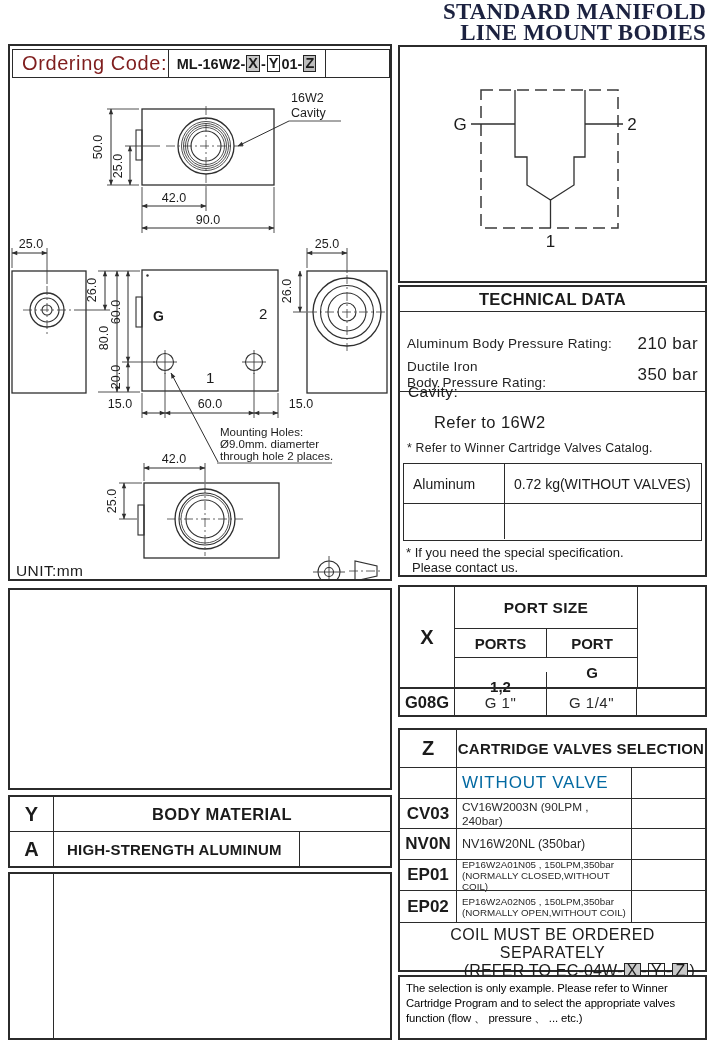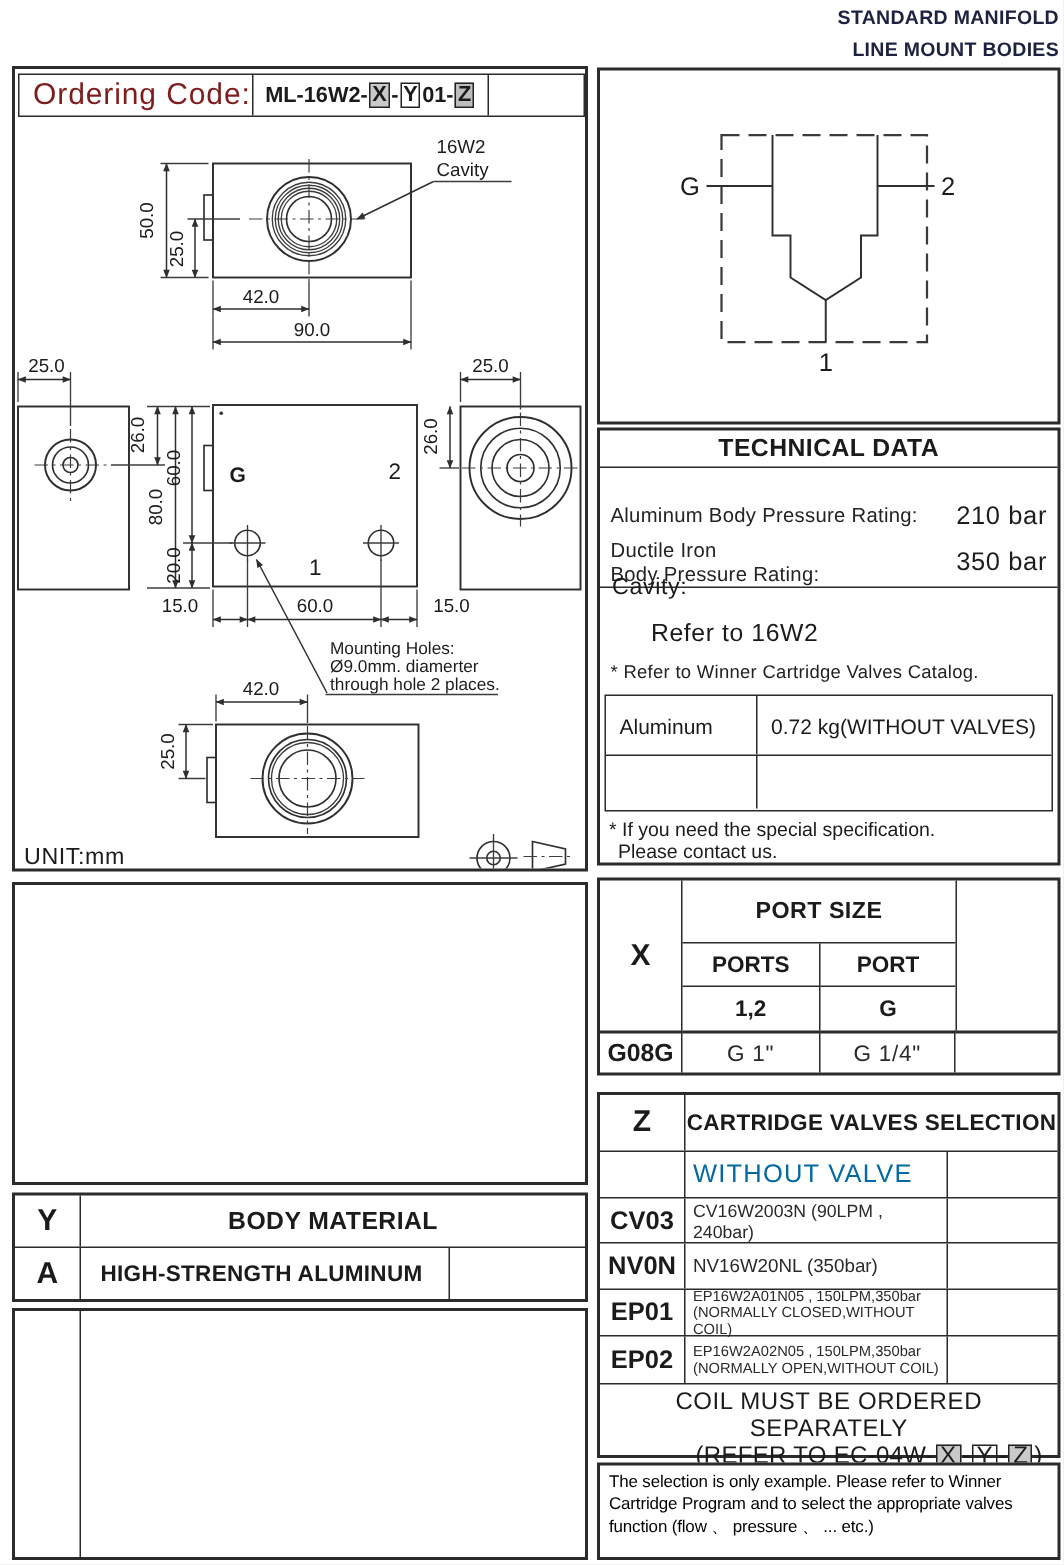--- a/index.html
+++ b/index.html
@@ -1,20 +1,20 @@
 <!DOCTYPE html>
 <html><head>
 <meta charset="utf-8">
 <style>
   html,body{margin:0;padding:0;background:#e8e8e8;}
   #page{position:relative;width:709px;height:1043px;background:#fff;font-family:"Liberation Sans",sans-serif;color:#1b1b1b;overflow:hidden;}
   .abs{position:absolute;box-sizing:border-box;}
   .bx{border:2px solid #2b2b2b;background:#fff;}
   
-  #title{top:1px;right:3px;width:420px;text-align:right;font-weight:bold;font-size:13px;line-height:21px;color:#1c2240;letter-spacing:.2px;}
+  #title{top:1px;right:3px;width:420px;text-align:right;font-weight:bold;font-size:23px;line-height:21px;color:#1c2240;letter-spacing:.2px;font-family:Liberation Serif, serif;}
   
   .ord{display:flex;align-items:center;border:1.5px solid #2b2b2b;background:#fff;}
   .ord-label{width:146px;padding-left:9px;font-size:20px;letter-spacing:.6px;color:#7f1d1d;border-right:1.5px solid #2b2b2b;height:100%;display:flex;align-items:center;}
   .ord-code{width:156px;height:100%;display:flex;align-items:center;justify-content:center;font-weight:bold;font-size:14.5px;border-right:1.5px solid #2b2b2b;white-space:nowrap;}
   .ord-rest{flex:1;height:100%;}
   .obox{border:1.4px solid #222;padding:0 1px;margin:0 1px;line-height:15px;display:inline-block;}
   .obox.gray{background:#c9c9c9;}
   .obox.dark{background:#bdbdbd;}
   
   .td-title{left:0;top:0;width:100%;height:25px;border-bottom:1.5px solid #2b2b2b;display:flex;align-items:center;justify-content:center;font-weight:bold;font-size:16.5px;letter-spacing:.3px;}
@@ -277,21 +277,21 @@
       <div style="padding-left:6px;">Please contact us.</div>
     </div>
   </div>
 
   <div class="abs bx" style="left:398px;top:585px;width:309px;height:132px;">
     <div class="pt-cell" style="left:0;top:0;width:55px;height:100px;border-right:1.5px solid #2b2b2b;font-weight:bold;font-size:20px;">X</div>
     <div class="pt-cell" style="left:55px;top:0;width:182px;height:42px;border-bottom:1.5px solid #2b2b2b;font-weight:bold;font-size:15.5px;letter-spacing:.3px;">PORT SIZE</div>
     <div class="pt-cell" style="left:237px;top:0;width:68px;height:100px;border-left:1.5px solid #2b2b2b;"></div>
     <div class="pt-cell" style="left:55px;top:42px;width:92px;height:29px;border-right:1.5px solid #2b2b2b;border-bottom:1.5px solid #2b2b2b;font-weight:bold;font-size:15px;">PORTS</div>
     <div class="pt-cell" style="left:147px;top:42px;width:90px;height:29px;border-bottom:1.5px solid #2b2b2b;font-weight:bold;font-size:15px;">PORT</div>
-    <div class="pt-cell" style="left:55px;top:71px;width:92px;height:29px;border-right:1.5px solid #2b2b2b;font-weight:bold;font-size:15px;">1,2</div>
+    <div class="pt-cell" style="left:55px;top:85px;width:92px;height:29px;border-right:1.5px solid #2b2b2b;font-weight:bold;font-size:15px;">1,2</div>
     <div class="pt-cell" style="left:147px;top:71px;width:90px;height:29px;font-weight:bold;font-size:15px;">G</div>
     <div class="pt-cell" style="left:0;top:100px;width:55px;height:28px;border-top:2px solid #2b2b2b;border-right:1.5px solid #2b2b2b;font-weight:bold;font-size:16.5px;">G08G</div>
     <div class="pt-cell" style="left:55px;top:100px;width:92px;height:28px;border-top:2px solid #2b2b2b;border-right:1.5px solid #2b2b2b;font-size:15px;letter-spacing:.5px;color:#2a2a2a;">G 1"</div>
     <div class="pt-cell" style="left:147px;top:100px;width:90px;height:28px;border-top:2px solid #2b2b2b;border-right:1.5px solid #2b2b2b;font-size:15px;letter-spacing:.5px;color:#2a2a2a;">G 1/4"</div>
     <div class="pt-cell" style="left:237px;top:100px;width:68px;height:28px;border-top:2px solid #2b2b2b;"></div>
   </div>
 
   <div class="abs bx" style="left:398px;top:728px;width:309px;height:244px;">
     <div class="cv-row" style="height:38px;">
       <div class="cv-c1" style="font-size:20px;">Z</div>

